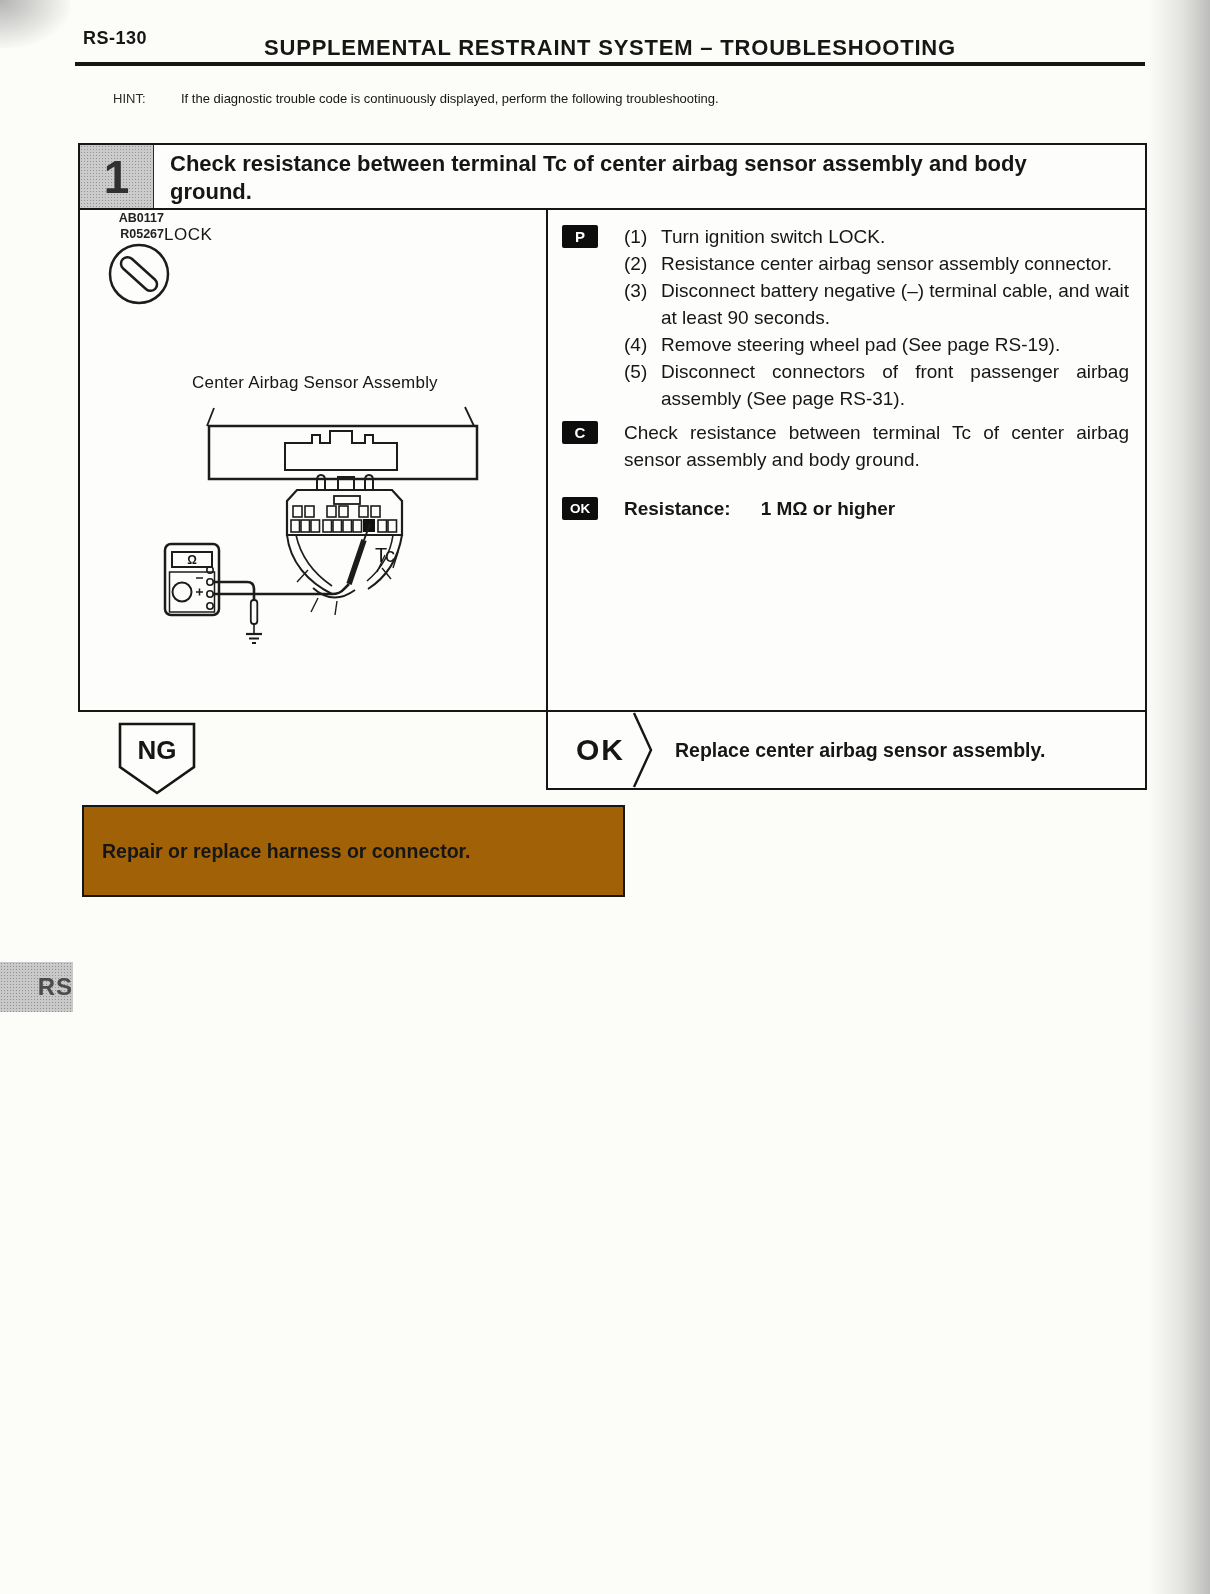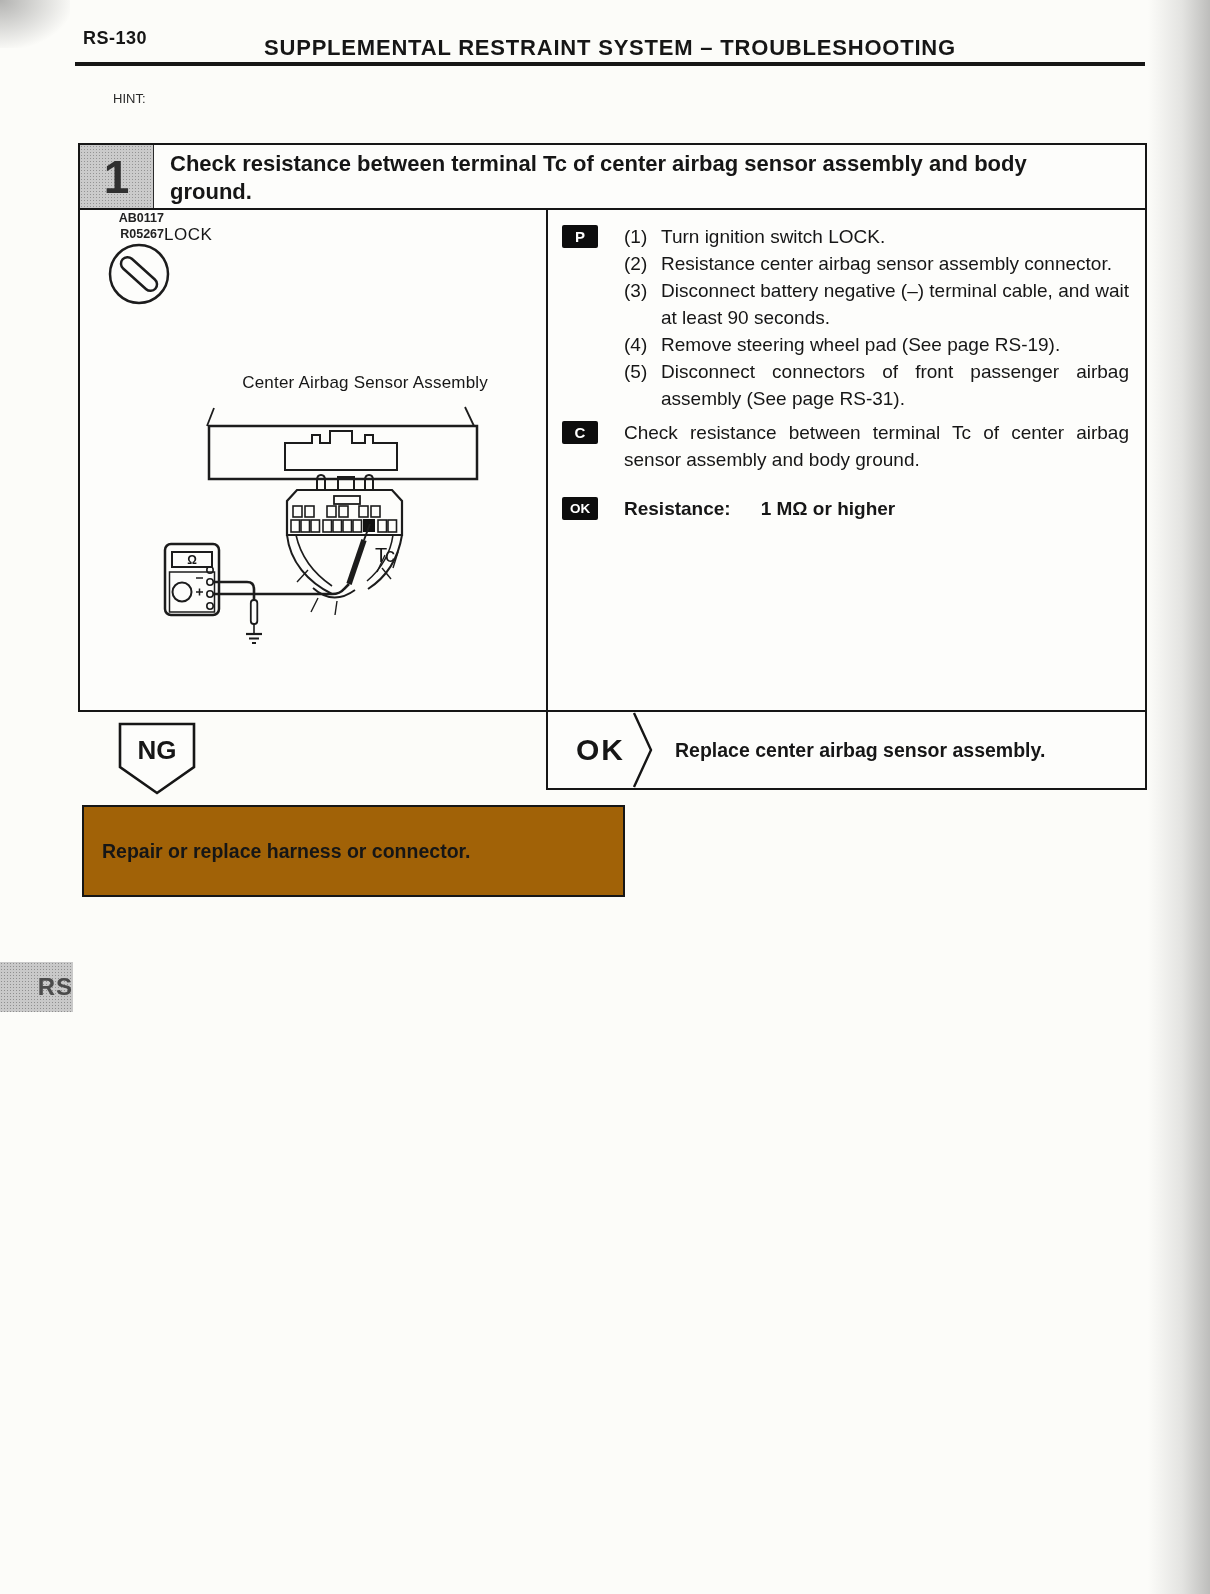--- a/index.html
+++ b/index.html
@@ -68,36 +68,37 @@
     left:0;top:962px;width:73px;height:50px;
     background-color:#c9c9c9;
     background-image:radial-gradient(circle,#8f8f8f .8px,transparent 1px);
     background-size:3px 3px;
     display:flex;align-items:center;justify-content:flex-end;
   }
   .side-tab span{font-size:24px;font-weight:bold;color:#4b4b4b;letter-spacing:1px;}
   
   .fig-label{position:absolute;font-size:17px;color:#161616;}
   .fig-lock{left:84px;top:15px;letter-spacing:.5px;text-align:center;}
-  .fig-assembly{left:112px;top:163px;width:296px;text-align:right;letter-spacing:.2px;}
+  .fig-assembly{left:112px;top:163px;width:296px;text-align:left;letter-spacing:.2px;}
   .fig-tc{left:295px;top:334px;font-size:20px;}
   .fig-codes{left:378px;top:449px;width:84px;text-align:right;font-size:12.5px;line-height:16px;font-weight:bold;color:#222;}
   svg .ln{stroke:#1c1c1c;fill:none;}
 </style>
 </head>
 <body>
 
 <div class="abs scan-shadow-right"></div>
 <div class="abs scan-smudge-corner"></div>
 
 <div class="abs page-code">RS-130</div>
 <div class="abs header-title">SUPPLEMENTAL RESTRAINT SYSTEM – TROUBLESHOOTING</div>
 <div class="abs header-rule"></div>
 <div class="abs hint-row">
   <span class="hint-label">HINT:</span>
+  <span>If the diagnostic trouble code is continuously displayed, perform the following troubleshooting.</span>
 </div>
 
 <div class="abs step-title-row">
   <div class="step-num-cell">
     <span class="step-num">1</span>
   </div>
   <div class="step-title">Check resistance between terminal Tc of center airbag sensor assembly and body ground.</div>
 </div>
 
 <div class="abs panel-left">

